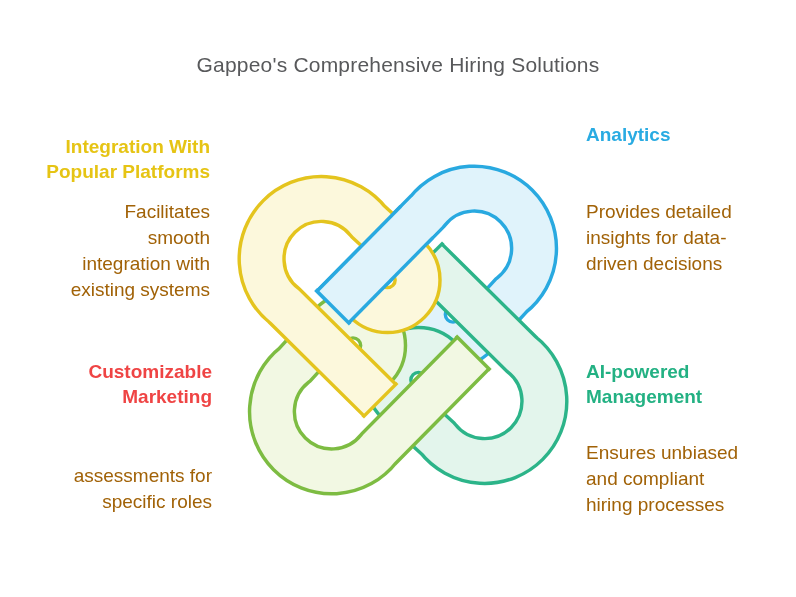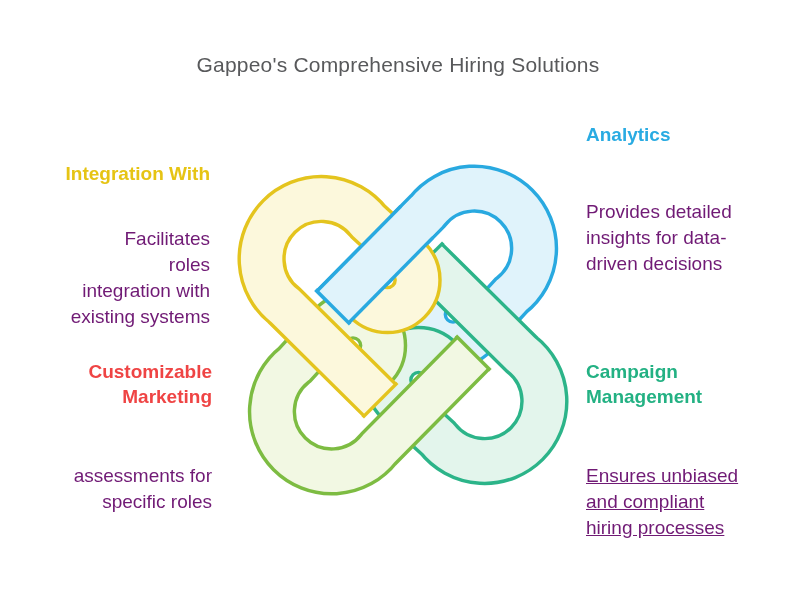--- a/index.html
+++ b/index.html
@@ -6,55 +6,56 @@
   body{background:#ffffff;font-family:"Liberation Sans", sans-serif;}
   .stage{position:relative;width:796px;height:597px;background:#ffffff;overflow:hidden;}
 
   .page-title{
     position:absolute;left:0;top:53px;width:100%;
     text-align:center;font-size:21px;font-weight:400;color:#58595B;
     letter-spacing:0.2px;
   }
 
   .heading{position:absolute;font-size:19px;font-weight:700;line-height:25px;}
-  .body-text{position:absolute;font-size:19px;font-weight:400;line-height:26px;color:#701a75;}
+  .body-text{position:absolute;font-size:19px;font-weight:400;line-height:26px;color:#a16207;}
   .heading span,.body-text span{display:block;}
 
-  .tl{left:22px;width:188px;text-align:right;margin-top:27px;}
+  .tl{left:22px;width:188px;text-align:right;}
   .bl{left:22px;width:190px;text-align:right;}
   .tr{left:586px;width:190px;text-align:left;}
   .br{left:586px;width:195px;text-align:left;}
 
   .h-integration{top:134px;color:#E6C414;}
   .b-integration{top:199px;}
   .h-analytics{top:122px;color:#29ABE2;}
   .b-analytics{top:199px;}
   .h-templates{top:359px;color:#ef4444;}
   .b-templates{top:463px;}
   .h-campaign{top:359px;color:#23B183;}
-  .b-campaign{top:463px;text-decoration:underline;}
+  .b-campaign{top:440px;}
 
   .knot{position:absolute;left:173px;top:100px;}
   .bw{fill:none;stroke-width:42;}
   .bn{fill:none;stroke-width:36;}
   .cap{stroke-width:3;stroke-linecap:butt;}
 </style>
 </head>
 <body>
 
 <div class="stage">
 
   <div class="page-title">Gappeo's Comprehensive Hiring Solutions</div>
 
   <div class="heading tl h-integration">
     <span>Integration With</span>
+    <span>Popular Platforms</span>
   </div>
   <div class="body-text tl b-integration">
     <span>Facilitates</span>
-    <span>roles</span>
+    <span>smooth</span>
     <span>integration with</span>
     <span>existing systems</span>
   </div>
 
   <div class="heading tr h-analytics">
     <span>Analytics</span>
   </div>
   <div class="body-text tr b-analytics">
     <span>Provides detailed</span>
     <span>insights for data-</span>
@@ -64,21 +65,21 @@
   <div class="heading bl h-templates">
     <span>Customizable</span>
     <span>Marketing</span>
   </div>
   <div class="body-text bl b-templates">
     <span>assessments for</span>
     <span>specific roles</span>
   </div>
 
   <div class="heading br h-campaign">
-    <span>Campaign</span>
+    <span>AI-powered</span>
     <span>Management</span>
   </div>
   <div class="body-text br b-campaign">
     <span>Ensures unbiased</span>
     <span>and compliant</span>
     <span>hiring processes</span>
   </div>
 
   <svg class="knot" width="460" height="460" viewBox="0 0 400 400" aria-hidden="true">
 

